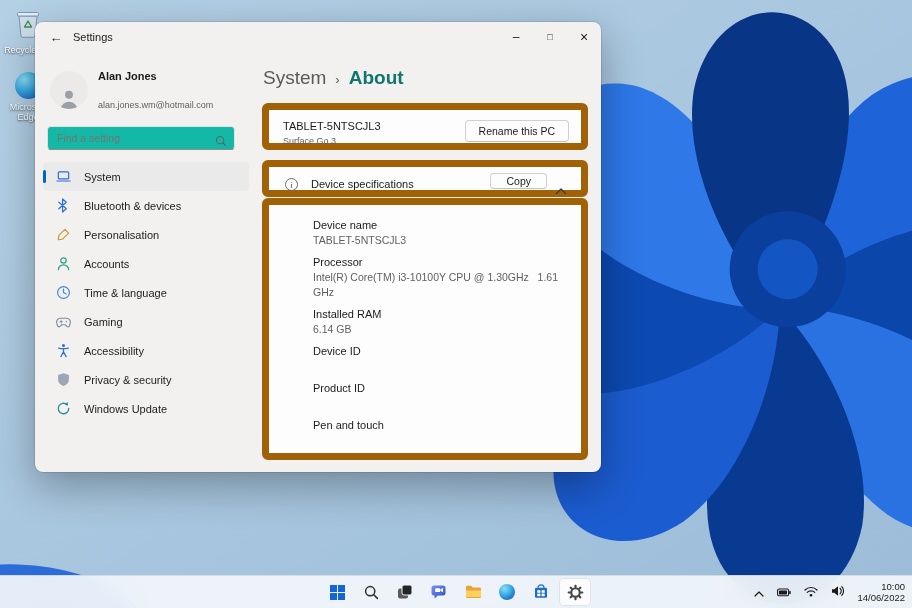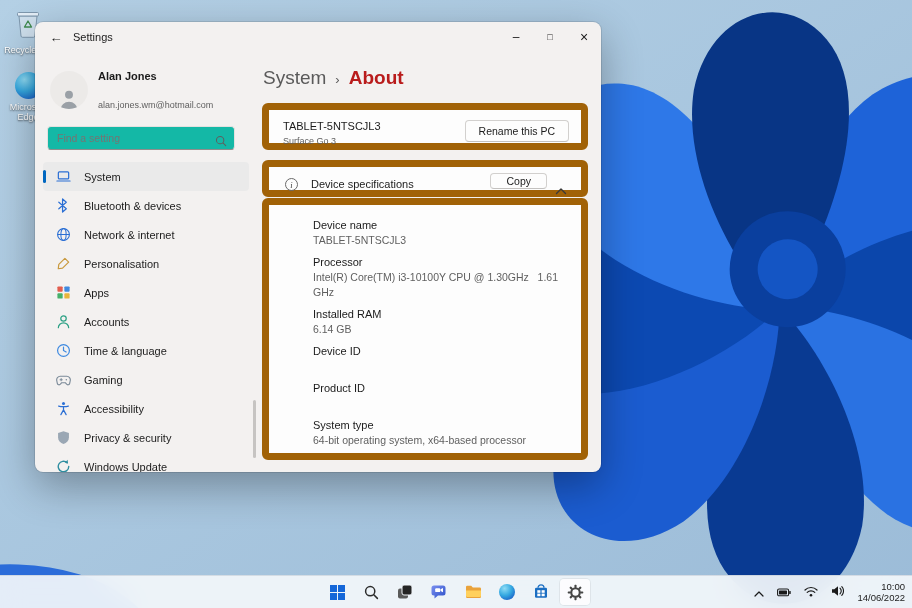--- a/index.html
+++ b/index.html
@@ -16,42 +16,42 @@
   .settings-window{position:absolute;left:35px;top:22px;width:566px;height:450px;background:#f3f1f0;
     border-radius:8px;box-shadow:0 14px 42px rgba(0,0,0,.32),0 0 0 1px rgba(0,0,0,.1);overflow:hidden;}
   .titlebar{position:absolute;top:0;left:0;right:0;height:30px;}
   .back-btn{position:absolute;left:8px;top:3px;width:26px;height:24px;border-radius:4px;display:flex;align-items:center;justify-content:center;font-size:13px;color:#1b1b1b;}
   .win-title{position:absolute;left:38px;top:9px;font-size:11px;color:#1b1b1b;}
   .win-controls{position:absolute;right:0;top:0;height:30px;display:flex;}
   .win-btn{width:34px;height:30px;display:flex;align-items:center;justify-content:center;color:#1b1b1b;}
   .win-btn.min{font-size:12px;} .win-btn.max{font-size:9px;} .win-btn.close{font-size:14px;}
 
   
-  .sidebar{position:absolute;left:0;top:30px;width:222px;bottom:0;}
+  .sidebar{position:absolute;left:0;top:30px;width:222px;bottom:0;padding-left:40px;}
   .user{position:absolute;left:15px;top:18px;display:flex;gap:10px;align-items:center;}
   .avatar{width:38px;height:38px;border-radius:50%;background:#eceae8;display:flex;align-items:flex-end;justify-content:center;overflow:hidden;}
   .user-name{font-size:11px;font-weight:700;color:#1b1b1b;}
   .user-email{font-size:9px;color:#5f5f5f;margin-top:18px;}
   .search-box{position:absolute;left:12px;top:74px;width:188px;height:24px;background:#14b8a6;border:1px solid #e3e1df;border-bottom-color:#8f8d8b;border-radius:4px;box-sizing:border-box;}
   .search-input{width:100%;height:100%;border:0;outline:0;background:transparent;font-size:10.5px;padding:0 26px 0 9px;color:#1b1b1b;font-family:inherit;box-sizing:border-box;}
   .search-input::placeholder{color:#767472;}
   .search-mag{position:absolute;right:7px;top:6px;}
   .nav{position:absolute;left:8px;top:110px;width:206px;}
   .nav-item{position:relative;height:29px;border-radius:4px;display:flex;align-items:center;gap:13px;padding-left:13px;font-size:11px;color:#1c1c1c;}
   .nav-item.selected{background:#eaeaea;}
   .nav-item.selected::before{content:"";position:absolute;left:0;top:8px;bottom:8px;width:3px;border-radius:2px;background:#0067c0;}
   .nav-icon{width:15px;height:15px;display:flex;align-items:center;justify-content:center;flex:none;}
   .sb-scroll{position:absolute;right:1px;top:348px;width:3px;height:58px;background:#c6c4c2;border-radius:3px;}
 
   
   .main{position:absolute;left:227px;top:30px;right:0;bottom:0;}
   .breadcrumb{position:absolute;left:1px;top:15px;display:flex;align-items:baseline;gap:9px;}
   .bc-parent{font-size:19px;color:#5a5a5a;}
   .bc-sep{font-size:13px;color:#5a5a5a;}
-  .bc-current{font-size:19px;font-weight:600;color:#b91c1c;}
+  .bc-current{font-size:19px;font-weight:600;color:#0f766e;}
   .card{position:absolute;left:0;width:326px;background:#fdfdfd;border:7px solid #a16207;border-radius:6px;box-sizing:border-box;}
   .card1{top:51px;height:47px;}
   .card2{top:108px;height:37px;}
   .card3{top:146px;height:262px;padding:13px 14px 0 44px;overflow:hidden;}
   .dev-name{position:absolute;left:14px;top:10px;font-size:11px;color:#1b1b1b;}
   .dev-model{position:absolute;left:14px;top:26px;font-size:9px;color:#5f5f5f;}
   .btn{display:flex;align-items:center;justify-content:center;background:#fdfdfd;border:1px solid #d2d0ce;border-bottom-color:#c3c1bf;border-radius:4px;font-size:10.5px;color:#1b1b1b;font-family:inherit;}
   .rename-btn{position:absolute;right:12px;top:10px;height:16px;padding:10px 13px;}
   .copy-btn{position:absolute;right:34px;top:6px;height:16px;padding:0 15px;}
   .spec-info{position:absolute;left:16px;top:11px;width:13px;height:13px;border:1px solid #6a6a6a;border-radius:50%;display:flex;align-items:center;justify-content:center;font-size:8.5px;font-style:italic;font-family:"Liberation Serif","DejaVu Serif",serif;color:#3a3a3a;box-sizing:border-box;}
@@ -170,45 +170,24 @@
           <span class="nav-icon">
               <svg width="15" height="15" viewBox="0 0 16 16">
                 <path d="M3,4.5 L11,11.5 L7,15 L7,1 L11,4.5 L3,11.5" fill="none" stroke="#2b6fd4" stroke-width="1.3" stroke-linejoin="round" stroke-linecap="round"></path>
               </svg>
             </span>
           <span>Bluetooth &amp; devices</span>
         </div>
         <div class="nav-item">
           <span class="nav-icon">
               <svg width="15" height="15" viewBox="0 0 16 16">
-                <circle cx="8" cy="8" r="6.3" fill="none" stroke="#2b6fd4" stroke-width="1.2"></circle>
-                <ellipse cx="8" cy="8" rx="2.8" ry="6.3" fill="none" stroke="#2b6fd4" stroke-width="1.1"></ellipse>
-                <path d="M1.7,8 h12.6" stroke="#2b6fd4" stroke-width="1.1"></path>
-              </svg>
-            </span>
-          <span>Network &amp; internet</span>
-        </div>
-        <div class="nav-item">
-          <span class="nav-icon">
-              <svg width="15" height="15" viewBox="0 0 16 16">
                 <path d="M9.5,2.5 l4,4 -6.5,6.5 -4.6,0.6 0.6,-4.6 z" fill="none" stroke="#c99a3f" stroke-width="1.3" stroke-linejoin="round"></path>
               </svg>
             </span>
           <span>Personalisation</span>
-        </div>
-        <div class="nav-item">
-          <span class="nav-icon">
-              <svg width="15" height="15" viewBox="0 0 16 16">
-                <rect x="1.5" y="1.5" width="5.6" height="5.6" rx="1" fill="#e25d4e"></rect>
-                <rect x="8.9" y="1.5" width="5.6" height="5.6" rx="1" fill="#3f8ae0"></rect>
-                <rect x="1.5" y="8.9" width="5.6" height="5.6" rx="1" fill="#46b06a"></rect>
-                <rect x="8.9" y="8.9" width="5.6" height="5.6" rx="1" fill="#e8b53c"></rect>
-              </svg>
-            </span>
-          <span>Apps</span>
         </div>
         <div class="nav-item">
           <span class="nav-icon">
               <svg width="15" height="15" viewBox="0 0 16 16">
                 <circle cx="8" cy="4.8" r="2.9" fill="none" stroke="#2ba084" stroke-width="1.3"></circle>
                 <path d="M2.5,14.6 a5.5,5.2 0 0 1 11,0" fill="none" stroke="#2ba084" stroke-width="1.3" stroke-linecap="round"></path>
               </svg>
             </span>
           <span>Accounts</span>
         </div>
@@ -298,24 +277,20 @@
           <div class="spec-label">Installed RAM</div>
           <div class="spec-value">6.14 GB</div>
         </div>
         <div class="spec-row">
           <div class="spec-label">Device ID</div>
           <div class="spec-value"></div>
         </div>
         <div class="spec-row">
           <div class="spec-label">Product ID</div>
           <div class="spec-value"></div>
-        </div>
-        <div class="spec-row">
-          <div class="spec-label">System type</div>
-          <div class="spec-value">64-bit operating system, x64-based processor</div>
         </div>
         <div class="spec-row">
           <div class="spec-label">Pen and touch</div>
 
         </div>
       </div>
     </div>
   </div>
 
   <div class="taskbar">

